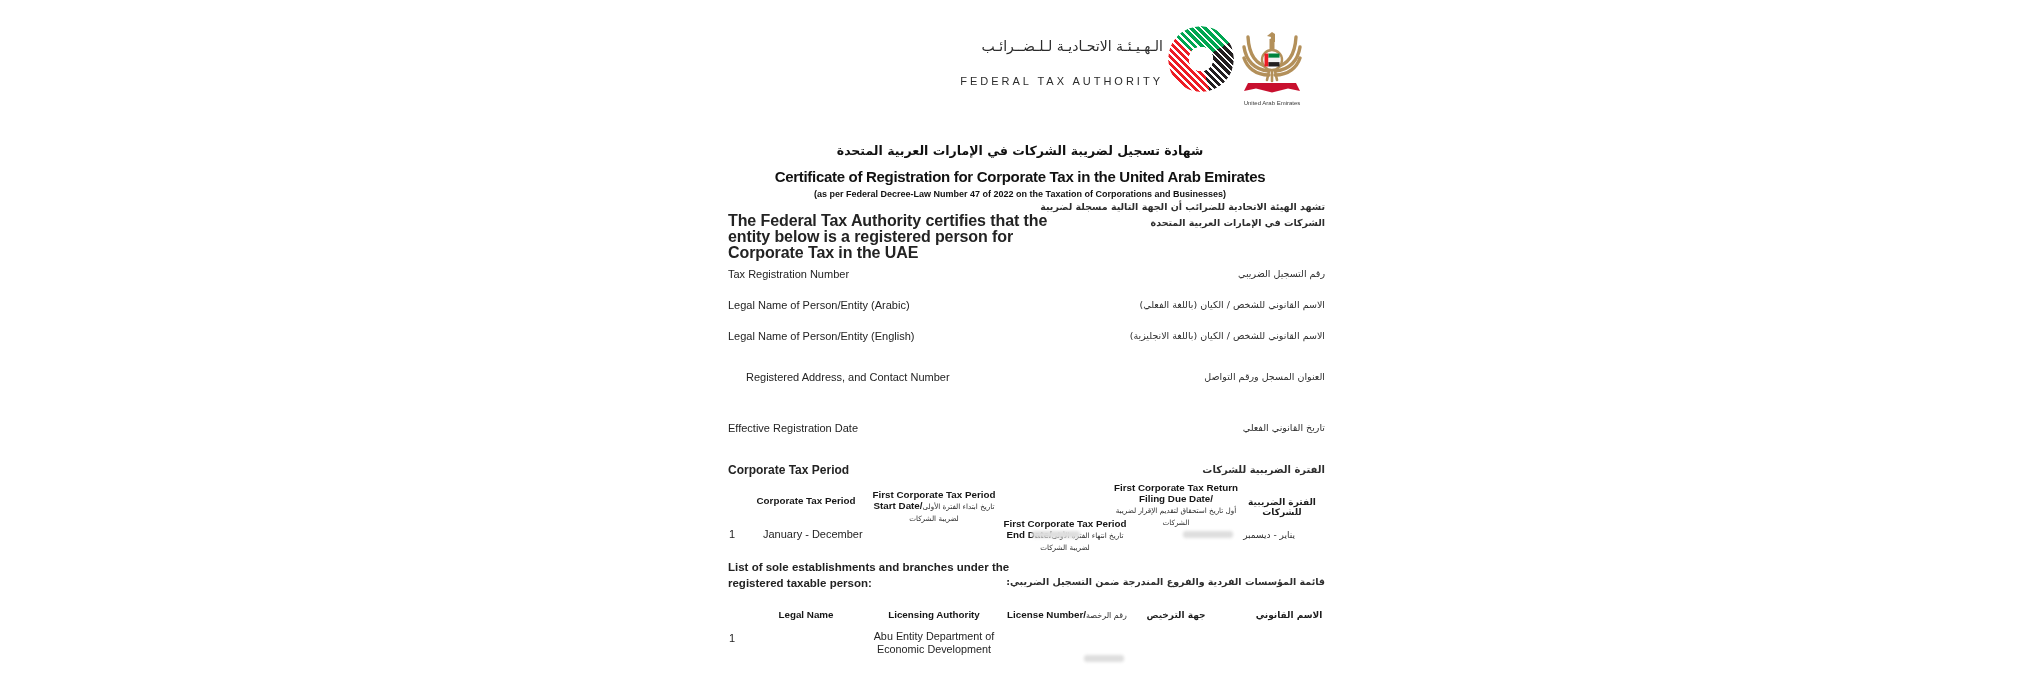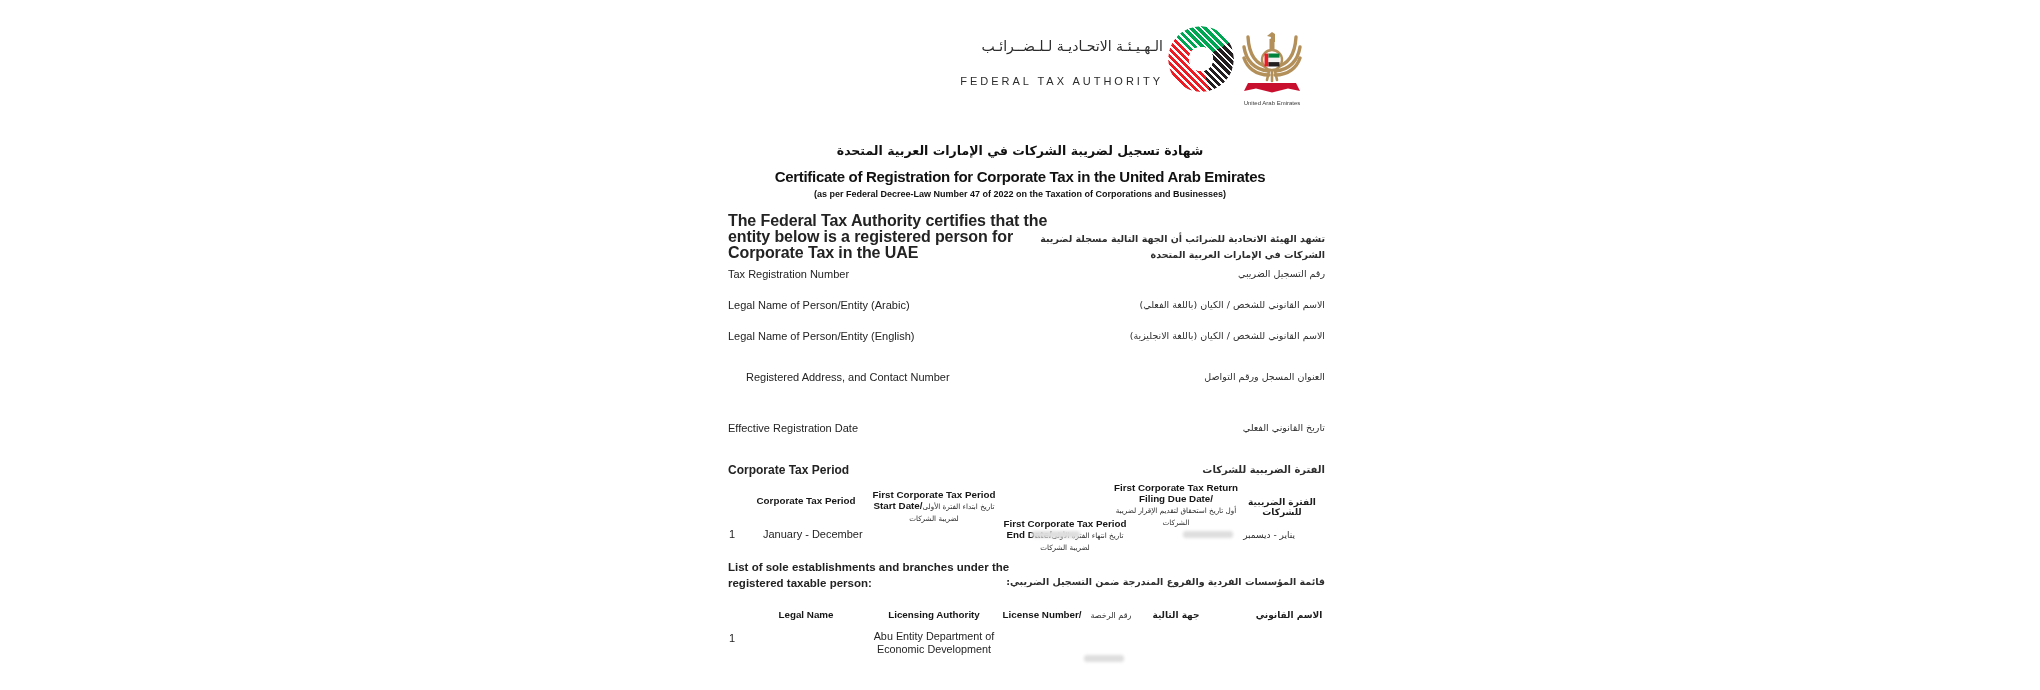--- a/index.html
+++ b/index.html
@@ -25,41 +25,41 @@
   .titles{position:absolute;left:712px;top:143px;width:616px;text-align:center;color:#111;}
   .title-ar{font-family:"DejaVu Sans",sans-serif;font-size:12.5px;font-weight:700;direction:rtl;}
   .title-en{font-size:15px;font-weight:700;letter-spacing:-0.3px;margin-top:10px;}
   .title-sub{font-size:9px;font-weight:700;margin-top:4px;}
 
   
   .en-label{position:absolute;left:728px;font-size:11px;color:#232323;}
   .ar-label{position:absolute;right:715px;text-align:right;direction:rtl;
             font-family:"DejaVu Sans",sans-serif;font-size:9.5px;color:#2e2e2e;}
   .cert-en{top:213px;width:322px;font-size:16px;font-weight:700;line-height:16px;letter-spacing:-0.1px;}
-  .cert-ar{top:231px;width:312px;font-weight:700;line-height:15.5px;}
+  .cert-ar{top:199px;width:312px;font-weight:700;line-height:15.5px;}
   .f1{top:268px;} .f2{top:299px;} .f3{top:330px;} .f4{top:371px;padding-left:18px;} .f5{top:422px;}
   .ctp-en{top:463px;font-size:12px;font-weight:700;}
   .ctp-ar{top:464px;font-size:10px;font-weight:700;}
   .list-en{top:560px;width:322px;font-size:11.5px;font-weight:700;line-height:15.5px;}
   .list-ar{top:576px;font-size:9.5px;font-weight:700;}
 
   
   .th{position:absolute;text-align:center;font-size:9.8px;font-weight:700;color:#161616;line-height:11px;}
   .th .arsm{font-family:"DejaVu Sans",sans-serif;font-size:7.2px;font-weight:400;color:#2e2e2e;}
   .th-ar{position:absolute;text-align:center;direction:rtl;font-family:"DejaVu Sans",sans-serif;
          font-size:9px;font-weight:700;color:#1d1d1d;}
   .t1c1{left:744px;top:495px;width:124px;}
   .t1c2{left:867px;top:489px;width:134px;}
   .t1c3{left:998px;top:489px;width:134px;margin-top:29px;}
   .t1c4{left:1112px;top:482px;width:128px;}
   .t1c5{left:1236px;top:497px;width:92px;}
   .t2h1{left:744px;top:609px;width:124px;}
   .t2h2{left:862px;top:609px;width:144px;}
   .t2h3{left:994px;top:609px;width:146px;}
-  .t2h3 .arsm{font-size:8px;padding-left:9px;}
+  .t2h3 .arsm{font-size:8px;}
   .t2h4{left:1136px;top:610px;width:80px;}
   .t2h5{left:1247px;top:610px;width:84px;}
 
   .cell{position:absolute;font-size:11px;color:#242424;}
   .rownum1{left:729px;top:528px;}
   .period-en{left:763px;top:528px;}
   .period-ar{position:absolute;right:745px;top:530px;direction:rtl;
              font-family:"DejaVu Sans",sans-serif;font-size:9px;color:#303030;}
   .rownum2{left:729px;top:632px;}
   .auth-cell{left:867px;top:630px;width:134px;text-align:center;font-size:10.8px;line-height:13px;}
@@ -151,20 +151,20 @@
   <div class="period-ar" dir="rtl">يناير - ديسمبر</div>
   <div class="smudge sm1"></div>
   <div class="smudge sm2"></div>
 
   <div class="en-label list-en">List of sole establishments and branches under the registered taxable person:</div>
   <div class="ar-label list-ar" dir="rtl">قائمة المؤسسات الفردية والفروع المندرجة ضمن التسجيل الضريبي:</div>
 
   <div class="th t2h1">Legal Name</div>
   <div class="th t2h2">Licensing Authority</div>
   <div class="th t2h3"><span>License Number/</span><span class="arsm" dir="rtl">رقم الرخصة</span></div>
-  <div class="th-ar t2h4" dir="rtl">جهة التالية</div>
+  <div class="th-ar t2h4" dir="rtl">جهة الترخيص</div>
   <div class="th-ar t2h5" dir="rtl">الاسم القانوني</div>
 
   <div class="cell rownum2">1</div>
   <div class="cell auth-cell">Abu Entity Department of Economic Development</div>
   <div class="smudge sm3"></div>
 
 </div>
 
 </body></html>

